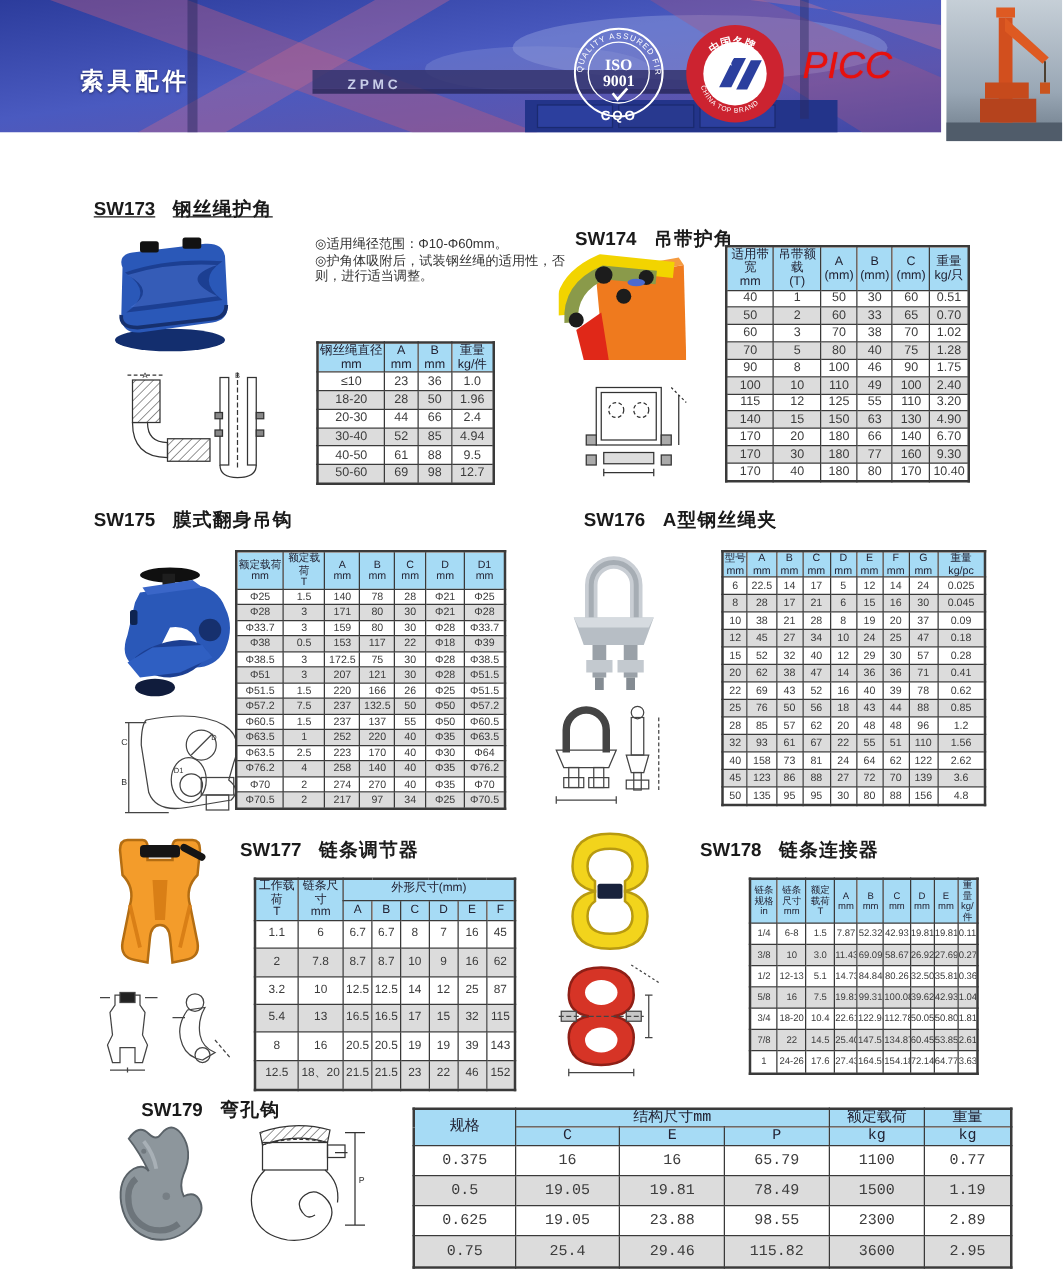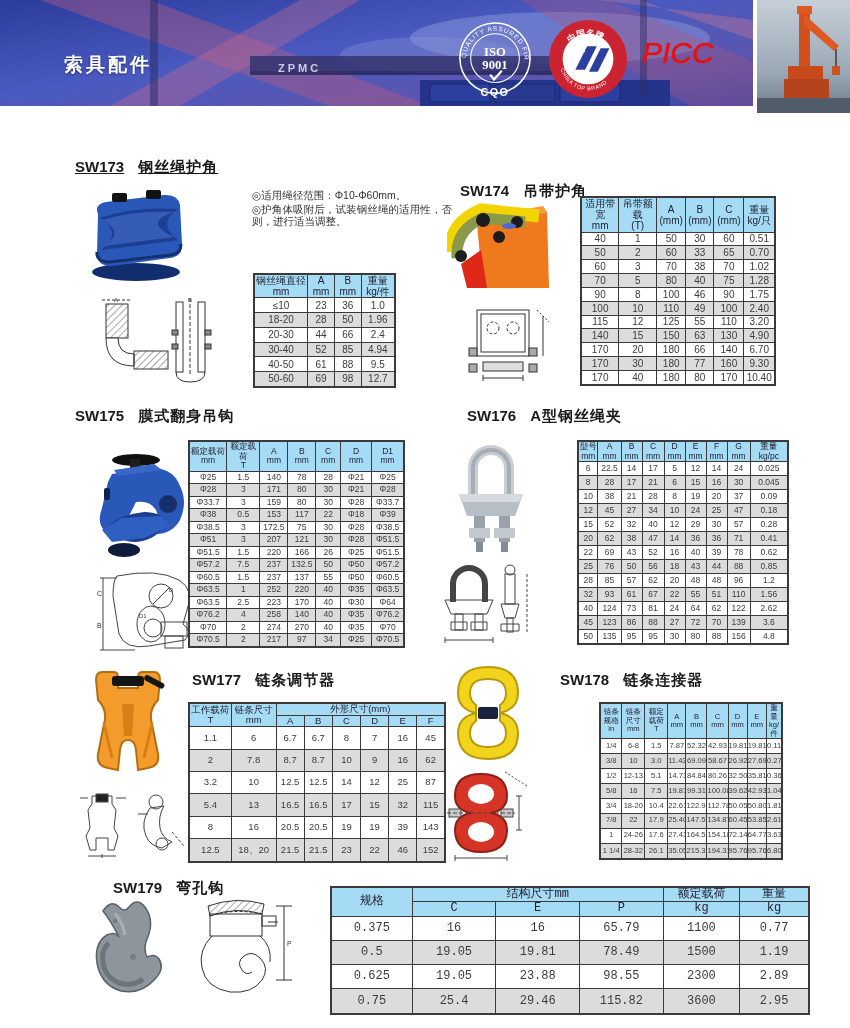--- a/index.html
+++ b/index.html
@@ -760,21 +760,21 @@
             <td>61</td>
             <td>67</td>
             <td>22</td>
             <td>55</td>
             <td>51</td>
             <td>110</td>
             <td>1.56</td>
           </tr>
           <tr>
             <td>40</td>
-            <td>124</td>
+            <td>158</td>
             <td>73</td>
             <td>81</td>
             <td>24</td>
             <td>64</td>
             <td>62</td>
             <td>122</td>
             <td>2.62</td>
           </tr>
           <tr>
             <td>45</td>
@@ -824,21 +824,21 @@
         <line x1="24" y1="66" x2="24" y2="70"></line>
           <line x1="10" y1="68" x2="38" y2="68"></line>
         <circle cx="78" cy="14" r="7"></circle>
         <path d="M72 20 Q62 34 68 48 Q72 58 84 60 L94 54 Q84 50 82 40 Q80 28 86 18 Z"></path>
         <circle cx="84" cy="56" r="6"></circle>
         <line x1="94" y1="44" x2="106" y2="58" stroke-dasharray="3 2"></line>
         <line x1="70" y1="26" x2="60" y2="26"></line>
       </g>
     </svg>
   </div>
-  <div class="tblwrap" style="left:188px;top:702px;width:258px;height:161px;">
+  <div class="tblwrap" style="left:203px;top:702px;width:210px;height:161px;">
     <table class="tbl t177">
         <colgroup>
           <col style="width: 16.5%;">
           <col style="width: 17.5%;">
           <col style="width: 11%;">
           <col style="width: 11%;">
           <col style="width: 11%;">
           <col style="width: 11%;">
           <col style="width: 11%;">
           <col style="width: 11%;">
@@ -1041,49 +1041,38 @@
             <td>22.61</td>
             <td>122.94</td>
             <td>112.78</td>
             <td>50.05</td>
             <td>50.80</td>
             <td>1.81</td>
           </tr>
           <tr>
             <td>7/8</td>
             <td>22</td>
-            <td>17.9</td>
+            <td>14.5</td>
             <td>25.40</td>
             <td>147.57</td>
             <td>134.87</td>
             <td>60.45</td>
             <td>53.85</td>
             <td>2.61</td>
           </tr>
           <tr>
             <td>1</td>
             <td>24-26</td>
             <td>17.6</td>
             <td>27.43</td>
             <td>164.59</td>
             <td>154.18</td>
             <td>72.14</td>
             <td>64.77</td>
             <td>3.63</td>
-          </tr>
-          <tr>
-            <td>1 1/4</td>
-            <td>28-32</td>
-            <td>26.1</td>
-            <td>35.05</td>
-            <td>215.39</td>
-            <td>194.31</td>
-            <td>95.76</td>
-            <td>95.76</td>
-            <td>6.80</td>
           </tr>
         </tbody>
       </table>
   </div>
 
   <div class="sec-title" style="left:113px;top:879px;">
     <span class="code">SW179</span><span class="name">弯孔钩</span>
   </div>
   <div class="art" style="left:85px;top:897px;width:88px;height:108px;">
     <svg viewBox="0 0 88 108">

